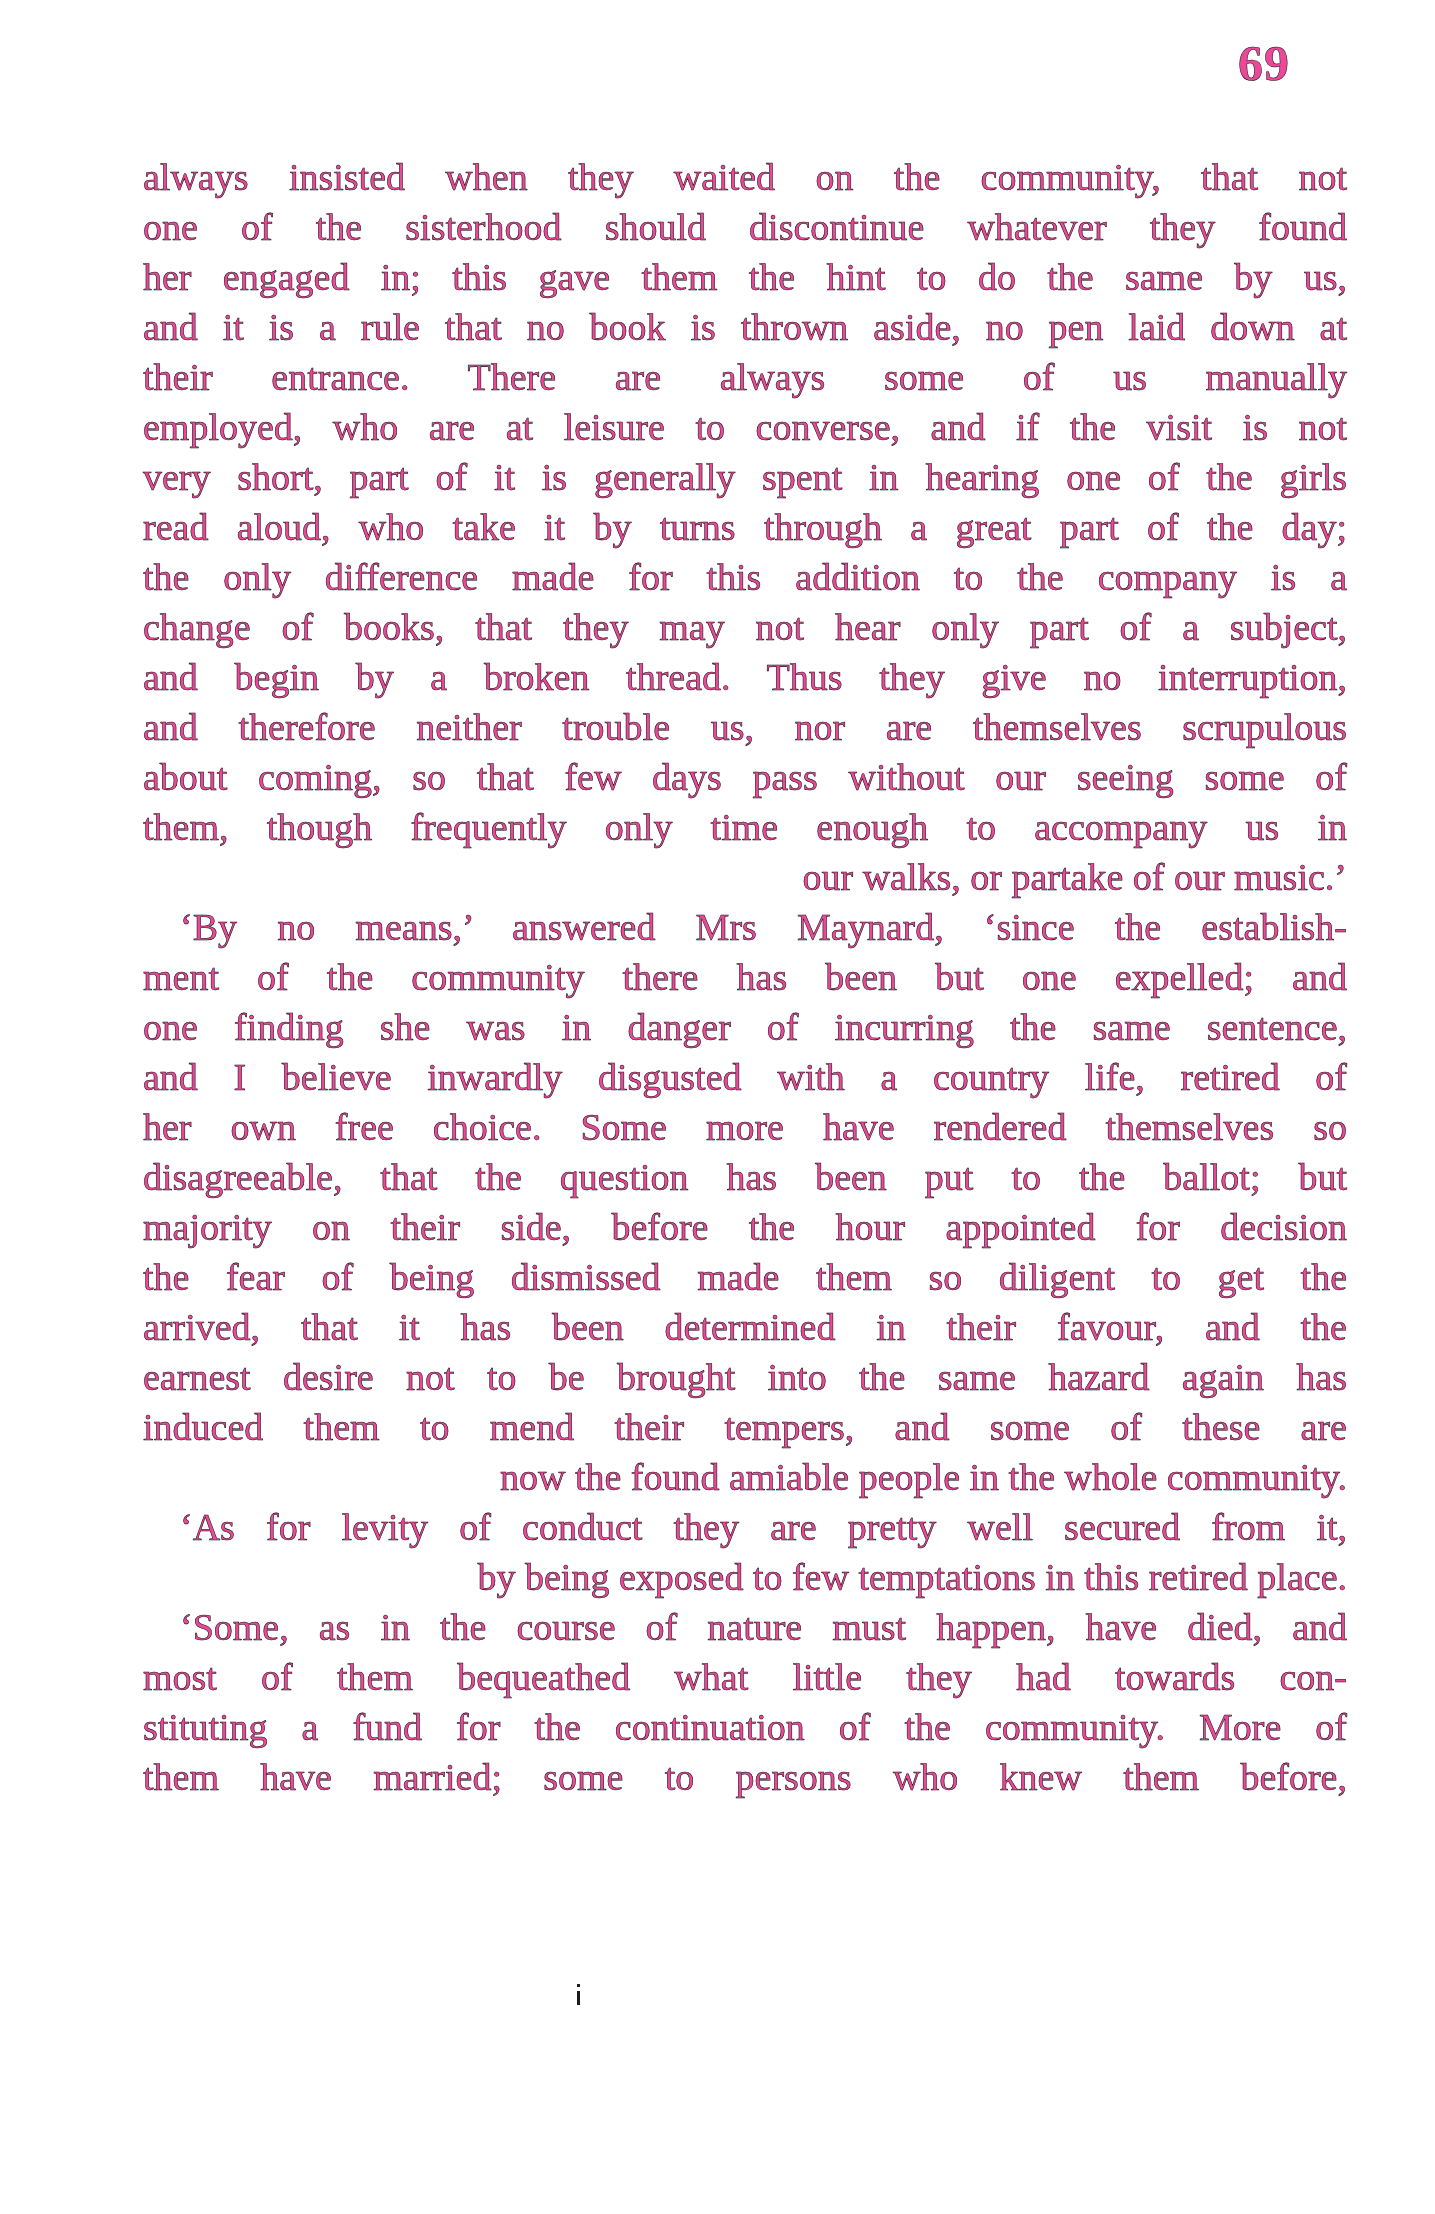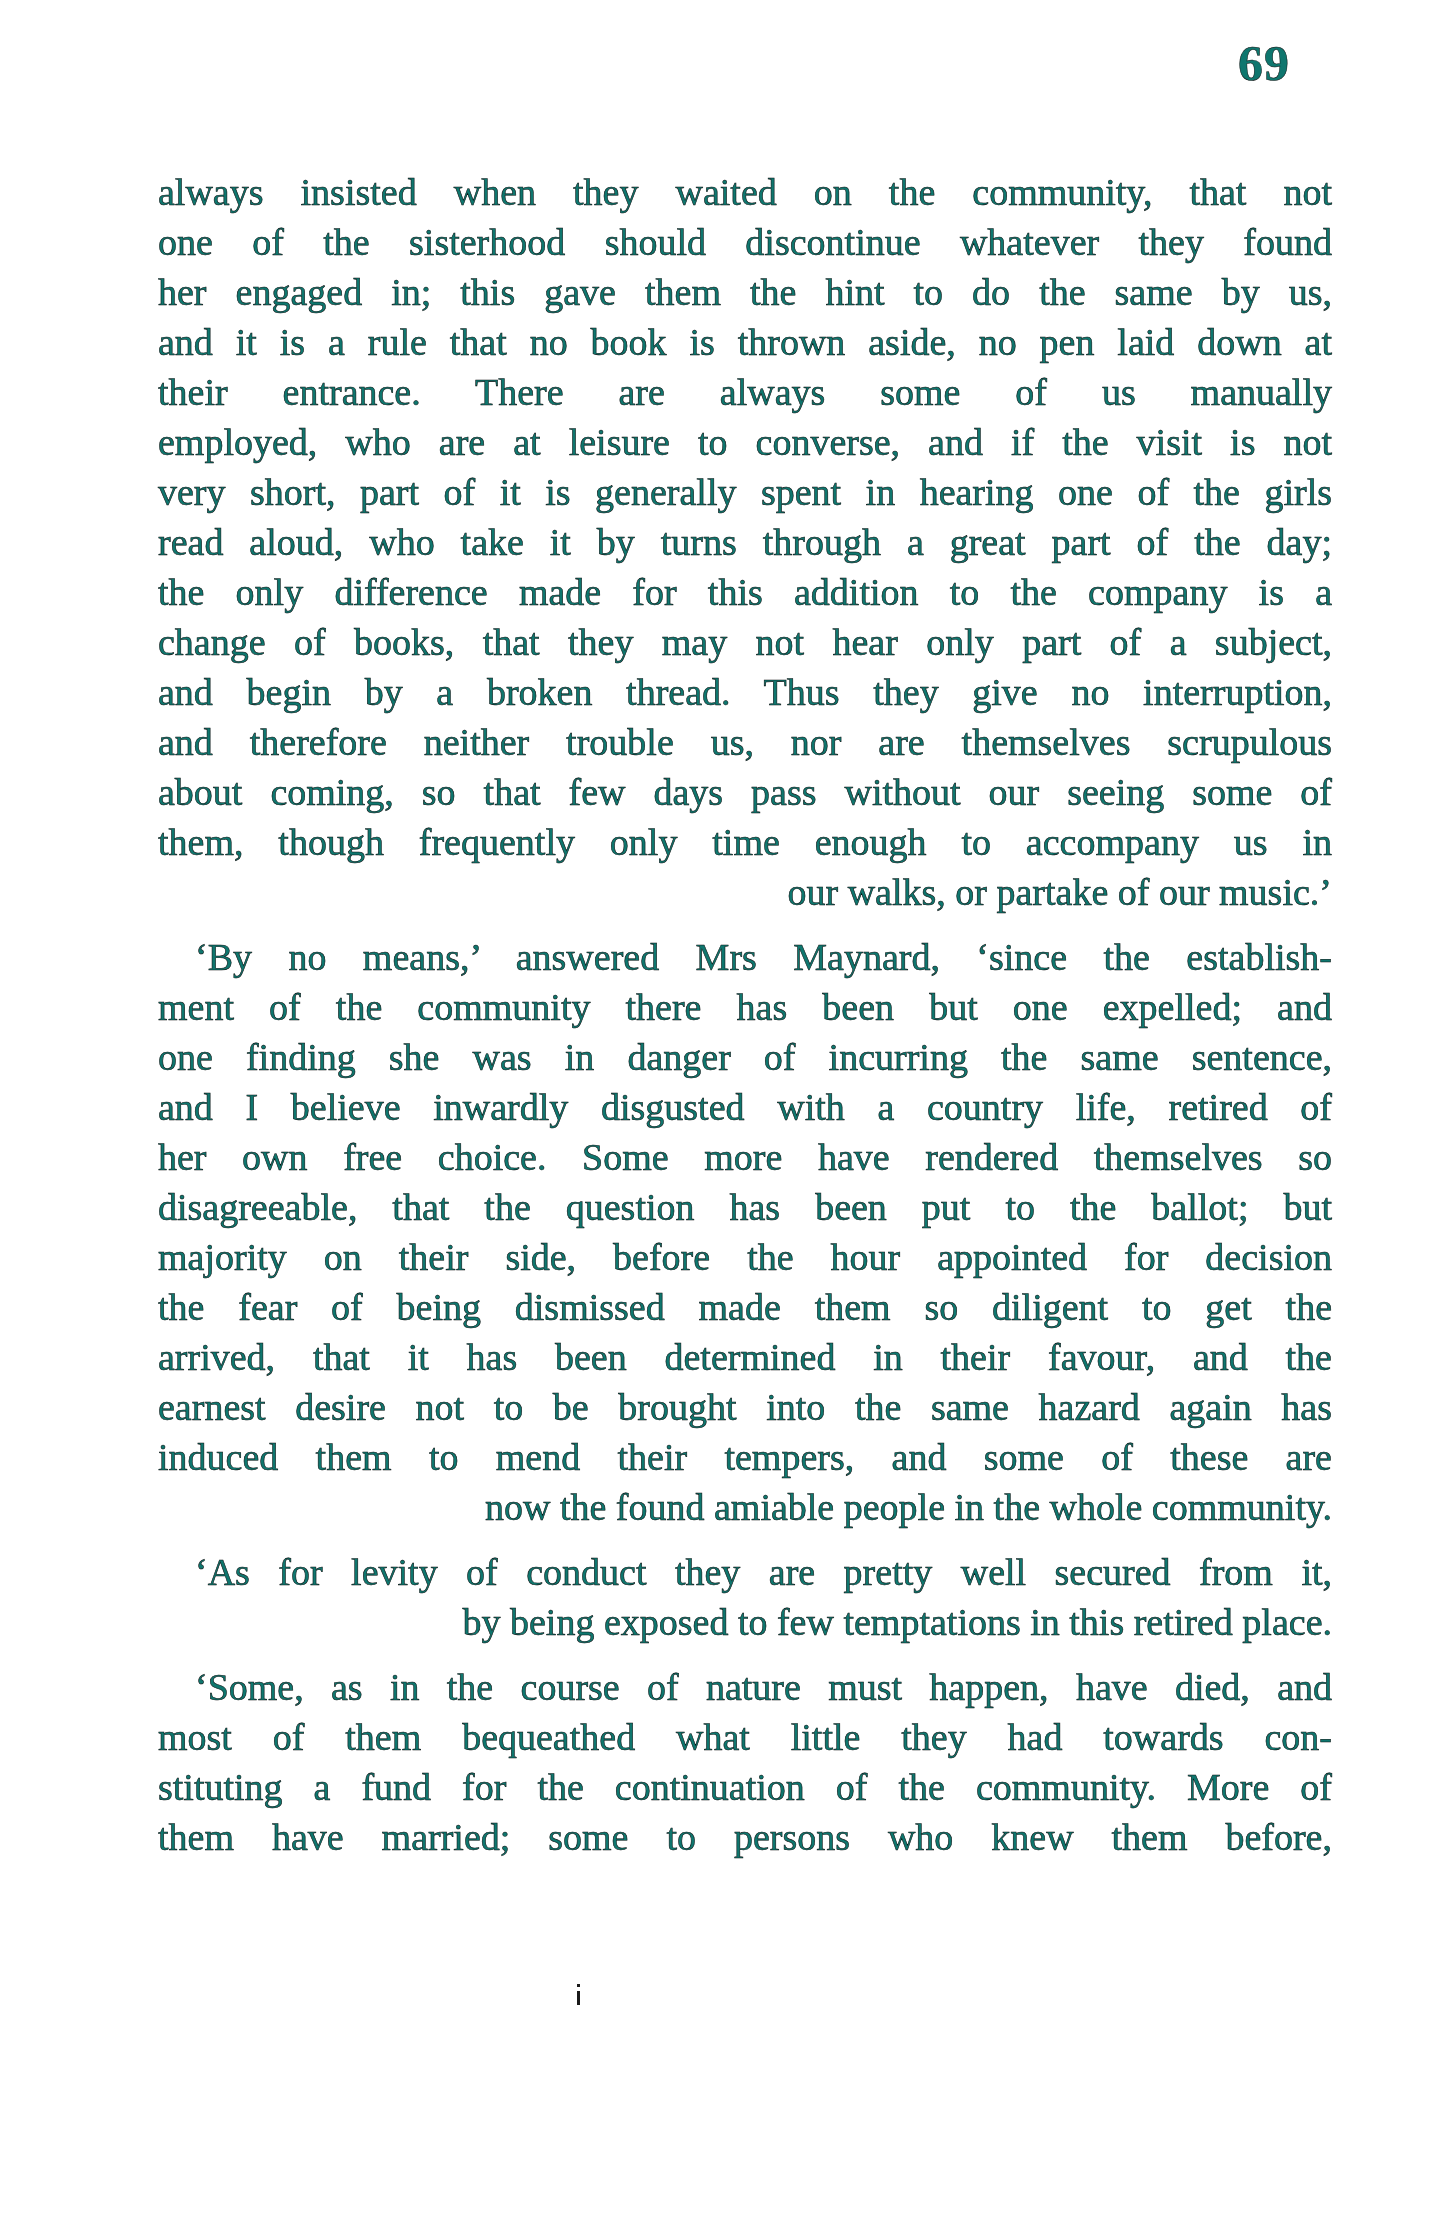--- a/index.html
+++ b/index.html
@@ -4,42 +4,42 @@
 <style>
   * { margin: 0; padding: 0; box-sizing: border-box; }
   html, body { background: #ffffff; }
   .page {
     position: relative;
     width: 1435px;
     height: 2214px;
     background: #ffffff;
     overflow: hidden;
     font-family: "Liberation Serif", "DejaVu Serif", serif;
-    color: #0f766e;
+    color: #ec4899;
   }
   .pagenum {
     position: absolute;
     top: 34px;
     right: 145px;
     font-size: 50px;
     font-weight: 700;
     letter-spacing: 1px;
     -webkit-text-stroke: 0.5px #0c0c0c;
   }
   .textblock {
     position: absolute;
     left: 143px;
     top: 152px;
     width: 1204px;
     font-size: 38px;
     line-height: 50px;
     font-weight: 500;
     -webkit-text-stroke: 0.55px #0c0c0c;
   }
-  .para { margin: 15px; }
+  .para { margin: 0; }
   .line {
     height: 50px;
     white-space: normal;
     text-align: right;
     overflow: visible;
   }
   .just {
     text-align: justify;
     text-align-last: justify;
     text-justify: inter-word;

